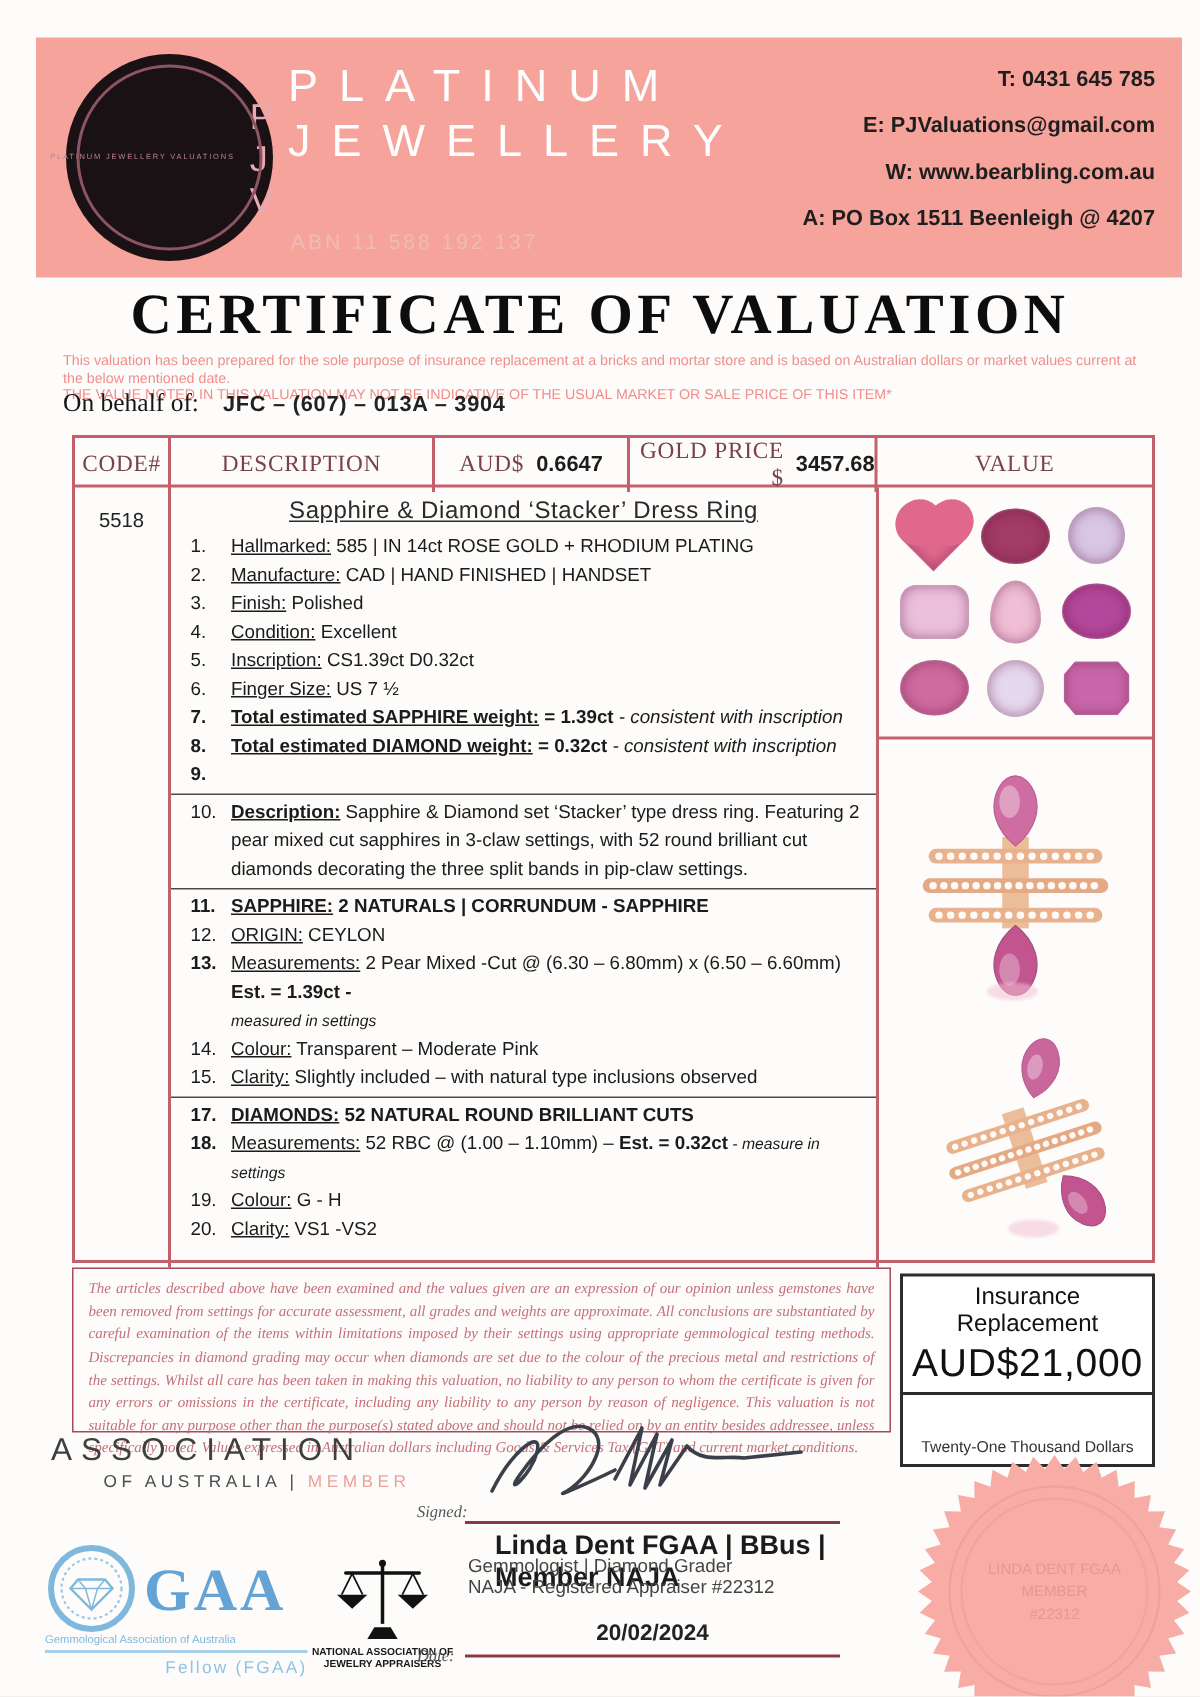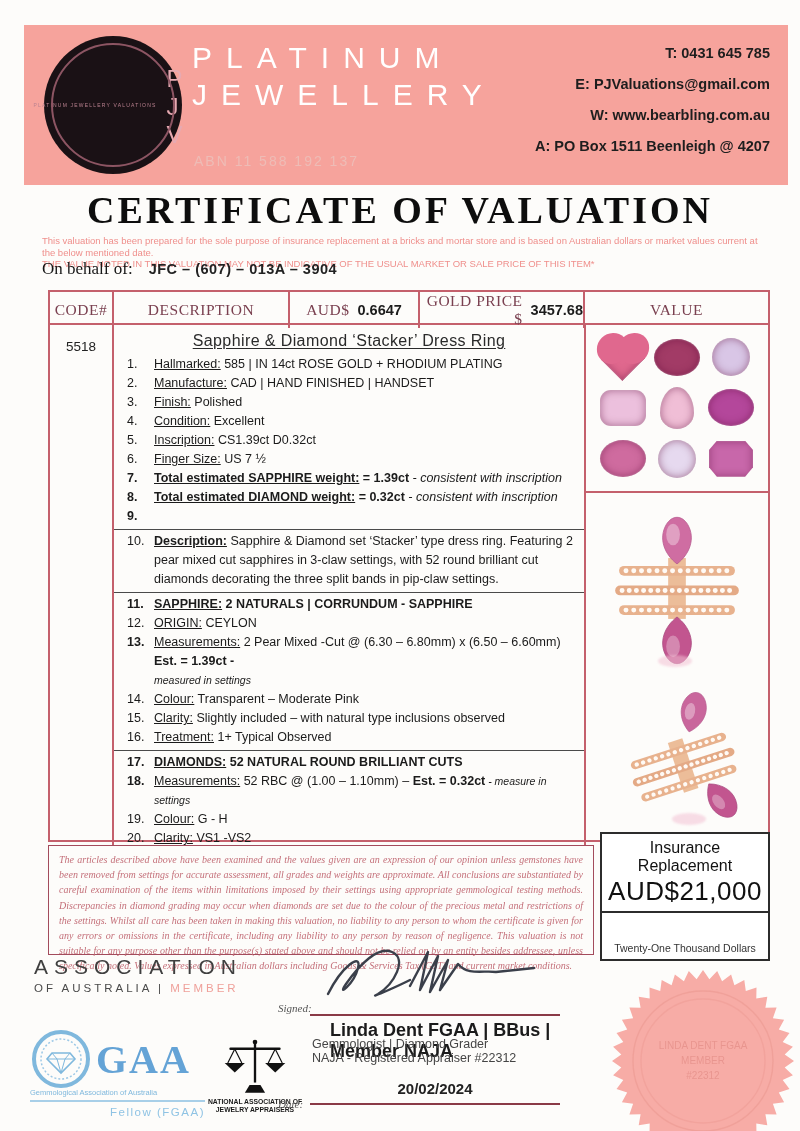--- a/index.html
+++ b/index.html
@@ -64,30 +64,30 @@
   .gem-heart::after{top:0;left:15px;}
   .gem-facet{background-image:radial-gradient(circle at 35% 32%,rgba(255,255,255,.55) 0 12%,rgba(255,255,255,0) 42%);
              box-shadow:inset 0 0 9px rgba(90,0,50,.5), inset 0 0 2px rgba(255,255,255,.6);}
   .ring-box{display:flex;justify-content:center;}
   .legend-reflect{position:absolute;width:34px;height:12px;border-radius:50%;background:#f3c2d4;opacity:.55;filter:blur(1px);}
   
   .legal-box{position:absolute;left:48px;top:845px;width:546px;height:110px;border:1.5px solid #a34b5c;
              box-sizing:border-box;padding:6px 10px;}
   .legal-text{font-family:"Liberation Serif",serif;font-style:italic;color:#c4707a;font-size:10px;
               line-height:15.2px;text-align:justify;}
-  .insurance-box{position:absolute;left:600px;top:832px;width:170px;border:2px solid #2c2c2c;box-sizing:border-box;
+  .insurance-box{position:absolute;left:600px;top:849px;width:170px;border:2px solid #2c2c2c;box-sizing:border-box;
                  text-align:center;background:#fff;}
   .ins-title{font-size:16px;color:#111;padding-top:5px;}
   .ins-amount{font-size:26px;color:#111;letter-spacing:.5px;padding:1px 0 4px;}
   .ins-div{border-top:2px solid #2c2c2c;}
   .ins-words{font-size:10.5px;color:#333;padding:4px 0 5px;margin-top:25px;}
   
   .jaa{position:absolute;left:34px;top:955px;color:#3f3f3f;}
   .jaa-l1,.jaa-l2{font-size:21px;letter-spacing:6px;line-height:24px;}
-  .jaa-l3{font-size:11.5px;letter-spacing:3px;color:#4a4a4a;margin-top:3px;}
+  .jaa-l3{font-size:11.5px;letter-spacing:3px;color:#4a4a4a;margin-top:3px;margin-left:35px;}
   .jaa-member{color:#efa09a;}
   .gaa{position:absolute;left:30px;top:1028px;width:175px;}
   .gaa-row{display:flex;align-items:center;gap:4px;}
   .gaa-text{font-family:"Liberation Serif",serif;font-size:40px;font-weight:bold;color:#64a3d6;letter-spacing:2px;}
   .gaa-sub{font-size:7.5px;color:#7fb8dd;margin-top:-2px;}
   .gaa-line{border-top:2px solid #a8cfe8;margin-top:3px;}
   .gaa-fellow{font-size:11.5px;letter-spacing:1.5px;color:#8fc3e4;text-align:right;margin-top:4px;}
   .naja{position:absolute;left:200px;top:1038px;width:110px;text-align:center;}
   .naja-label{font-size:6.8px;font-weight:bold;color:#1a1a1a;line-height:8px;margin-top:2px;}
   .sig-area{position:absolute;left:278px;top:940px;width:300px;}
@@ -217,24 +217,20 @@
                 <span class="item-num b">13.</span>
                 <div class="item-text"><span class="u">Measurements:</span><span> 2 Pear Mixed -Cut @ (6.30 – 6.80mm) x (6.50 – 6.60mm) </span><span class="b">Est. = 1.39ct -</span><br><span class="i sm">measured in settings</span></div>
               </div>
               <div class="item-row">
                 <span class="item-num">14.</span>
                 <div class="item-text"><span class="u">Colour:</span><span> Transparent – Moderate Pink</span></div>
               </div>
               <div class="item-row">
                 <span class="item-num">15.</span>
                 <div class="item-text"><span class="u">Clarity:</span><span> Slightly included – with natural type inclusions observed</span></div>
-              </div>
-              <div class="item-row">
-                <span class="item-num">16.</span>
-                <div class="item-text"><span class="u">Treatment:</span><span> 1+ Typical Observed</span></div>
               </div>
             </div>
             <div class="sec">
               <div class="item-row">
                 <span class="item-num b">17.</span>
                 <div class="item-text"><span class="u b">DIAMONDS:</span><span class="b"> 52 NATURAL ROUND BRILLIANT CUTS</span></div>
               </div>
               <div class="item-row">
                 <span class="item-num b">18.</span>
                 <div class="item-text"><span class="u">Measurements:</span><span> 52 RBC @ (1.00 – 1.10mm) – </span><span class="b">Est. = 0.32ct</span><span class="i sm"> - measure in settings</span></div>

